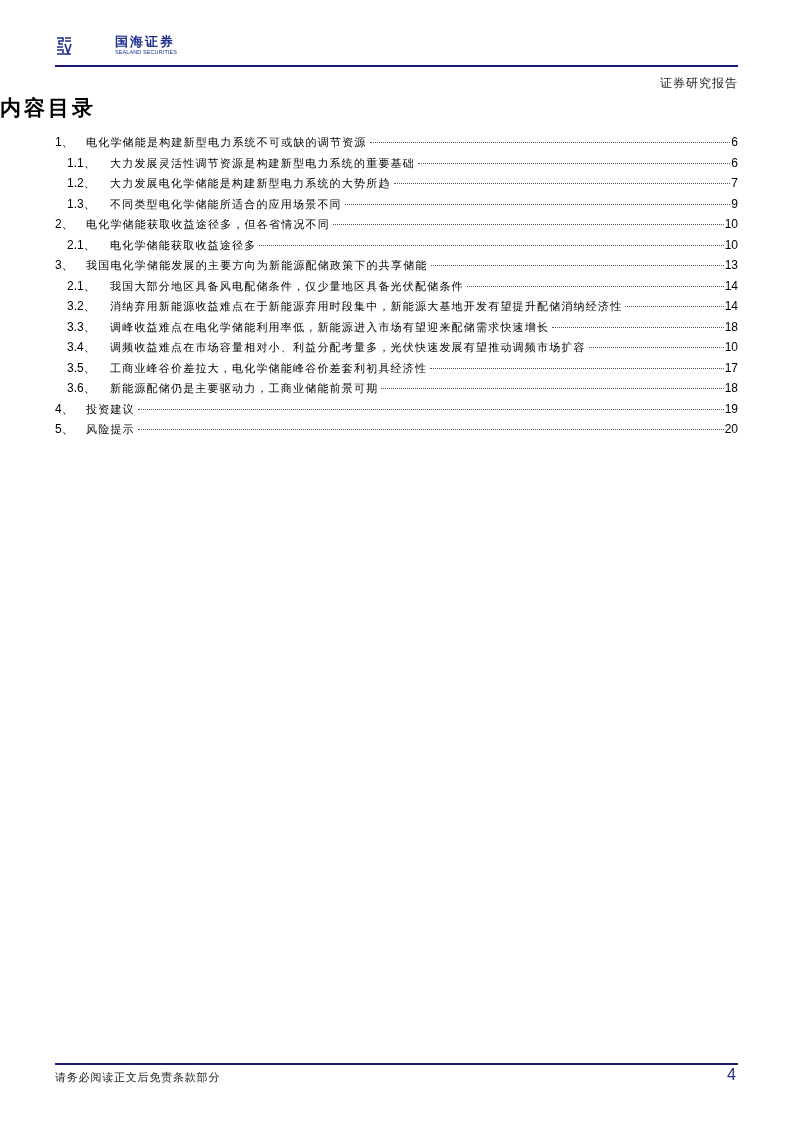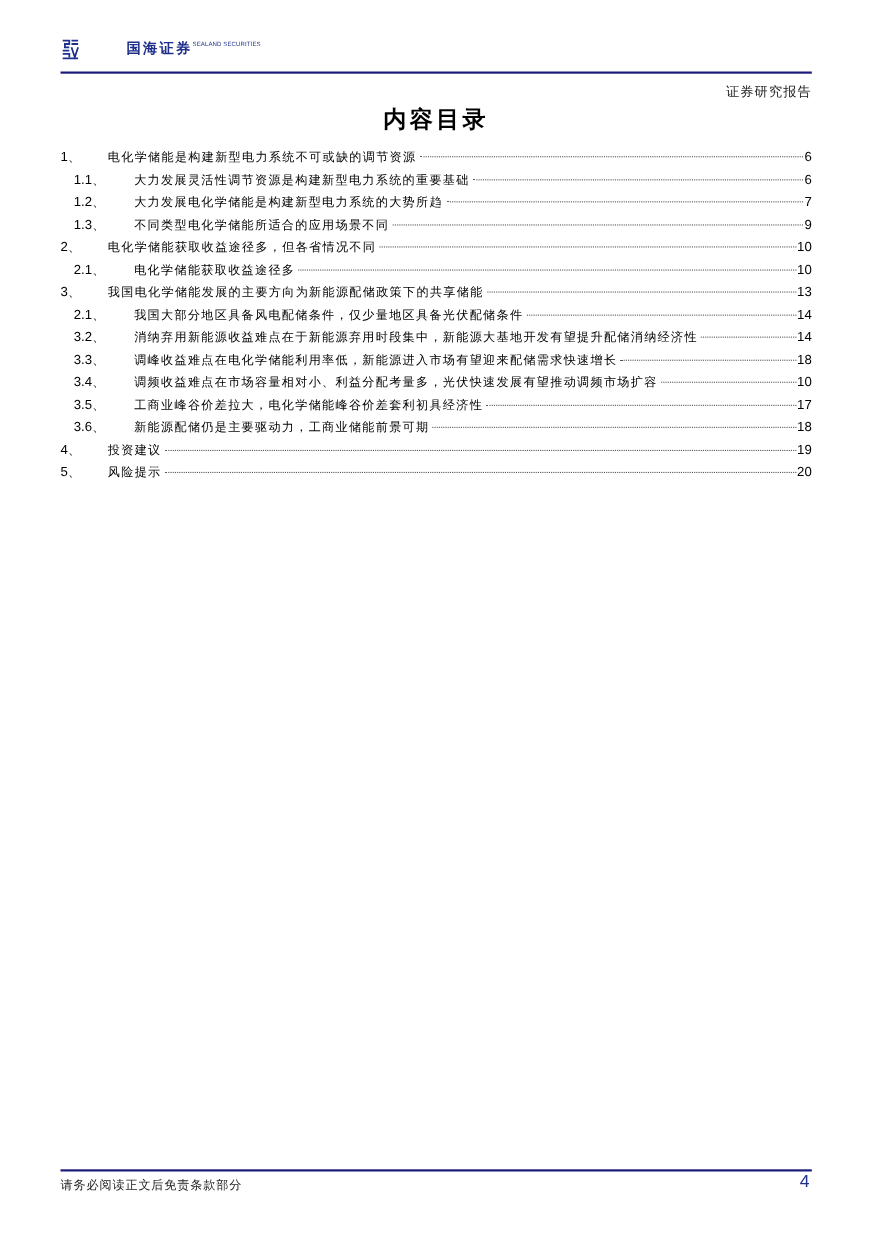--- a/index.html
+++ b/index.html
@@ -1,35 +1,35 @@
 <!DOCTYPE html>
 <html><head>
   <meta charset="utf-8">
   <style>
     html, body { margin: 0; padding: 0; background: #ffffff; }
     body { width: 793px; height: 1122px; position: relative; overflow: hidden; font-family: "DejaVu Sans", sans-serif; color: #000; }
 
     .header { position: absolute; left: 55px; top: 35px; width: 683px; height: 30px; }
     .logo { position: absolute; left: 0; top: 0; display: flex; align-items: center; }
     .logo-mark { width: 18px; height: 20px; margin-right: 6px; }
-    .logo-text { display: flex; flex-direction: row; padding-left: 36px; }
+    .logo-text { display: flex; flex-direction: column; padding-left: 36px; }
     .logo-cn { font-family: "DejaVu Sans", sans-serif; font-weight: bold; font-size: 13px; color: #1f2f8c; letter-spacing: 2px; line-height: 14px; }
     .logo-en { font-family: "Liberation Sans", sans-serif; font-size: 5.5px; color: #1f2f8c; line-height: 7px; letter-spacing: 0.1px; }
     .header-right { position: absolute; right: 0; top: 10px; font-family: "DejaVu Serif", serif; font-size: 12px; color: #222; letter-spacing: 1px; margin-top: 30px; }
     .header-line { position: absolute; left: 55px; top: 65px; width: 683px; height: 1.5px; background: #1a1a7a; }
 
-    .title { position: absolute; left: 0; top: 94px; width: 793px; text-align: center; font-family: "DejaVu Serif", serif; font-weight: bold; font-size: 21px; letter-spacing: 3px; }
+    .title { position: absolute; left: 0; top: 94px; width: 793px; font-family: "DejaVu Serif", serif; font-weight: bold; font-size: 21px; letter-spacing: 3px; }
 
     .toc { position: absolute; left: 55px; top: 132px; width: 683px; }
     .toc-row { display: flex; align-items: baseline; height: 20.5px; font-size: 11px; line-height: 20.5px; white-space: nowrap; }
     .toc-row.l2 { padding-left: 12px; }
     .toc-num { font-family: "Liberation Sans", sans-serif; font-size: 12px; }
     .toc-row.l1 .toc-num { width: 31px; display: inline-block; }
     .toc-row.l2 .toc-num { width: 43px; display: inline-block; }
-    .toc-text { font-family: "DejaVu Serif", serif; font-size: 11px; letter-spacing: 1.2px; margin-left: 12px; }
+    .toc-text { font-family: "DejaVu Serif", serif; font-size: 11px; letter-spacing: 1.2px; }
     .toc-dots { flex: 1; overflow: hidden; margin: 0 1px 0 3px; border-bottom: 1px dotted #555; height: 0; position: relative; top: -3px; }
     .toc-page { font-family: "Liberation Sans", sans-serif; font-size: 12px; text-align: right; }
 
     .footer-line { position: absolute; left: 55px; top: 1063px; width: 683px; height: 1.5px; background: #1a1a7a; }
     .footer-left { position: absolute; left: 55px; top: 1070px; font-family: Liberation Serif, serif; font-size: 11px; letter-spacing: 0.8px; color: #222; }
     .footer-right { position: absolute; right: 57px; top: 1066px; font-family: "Liberation Sans", sans-serif; font-size: 16px; color: #1f2f8c; }
   </style>
 </head>
 <body>
 

